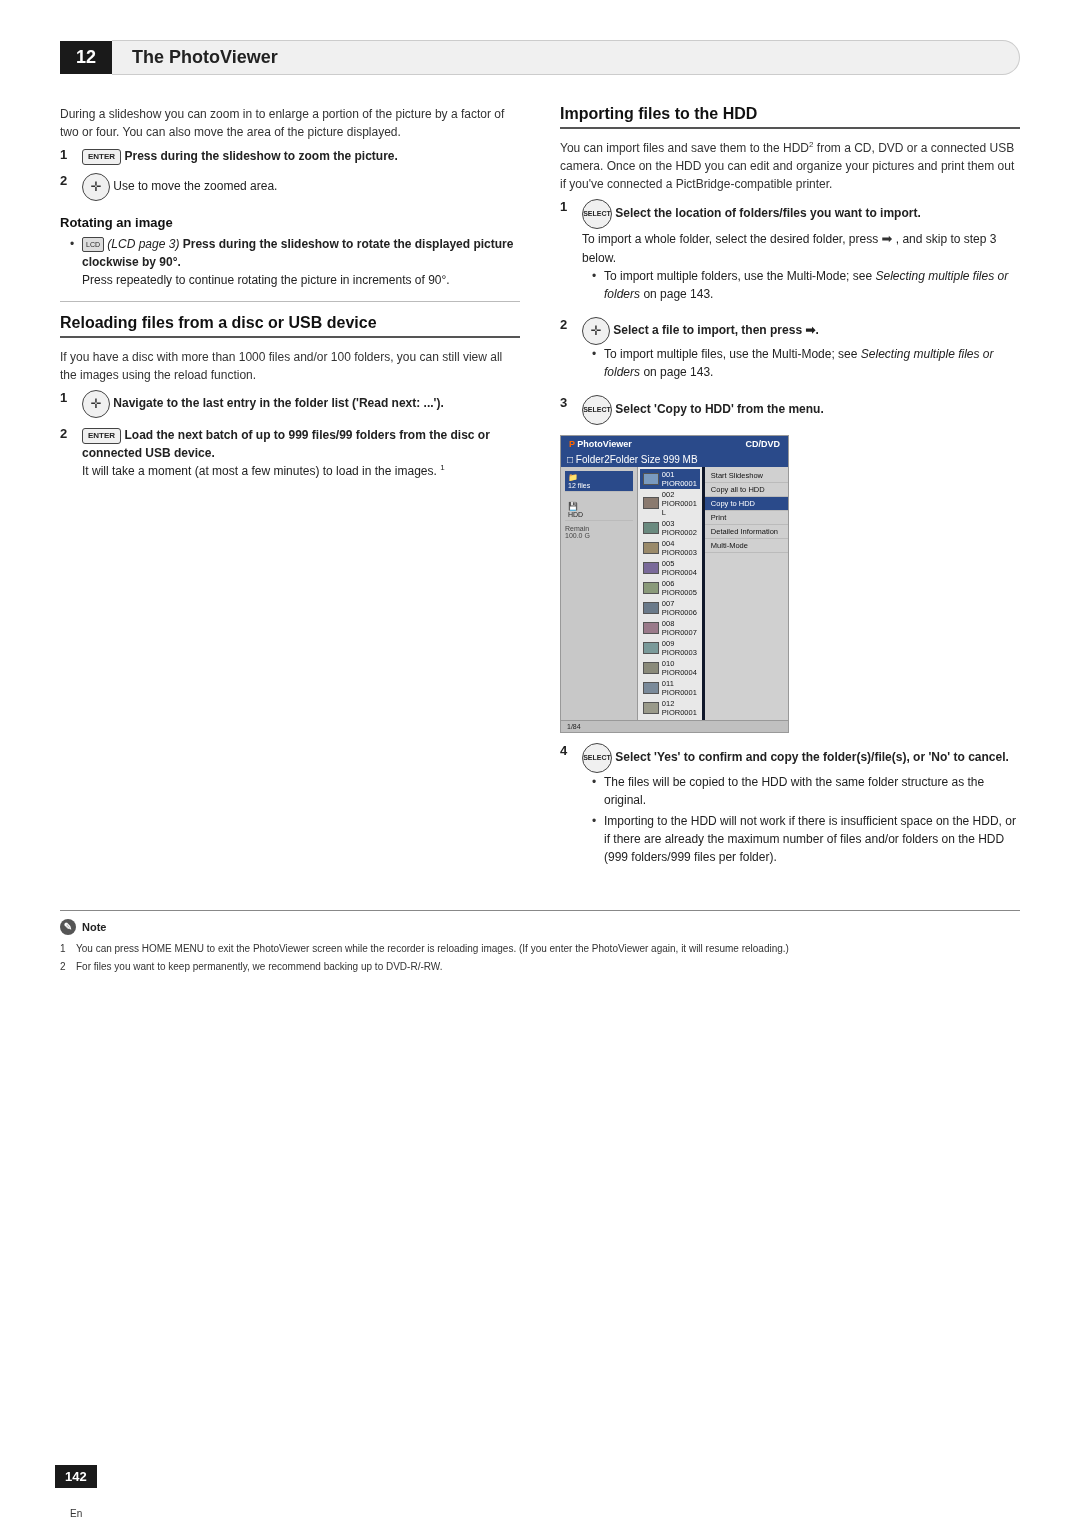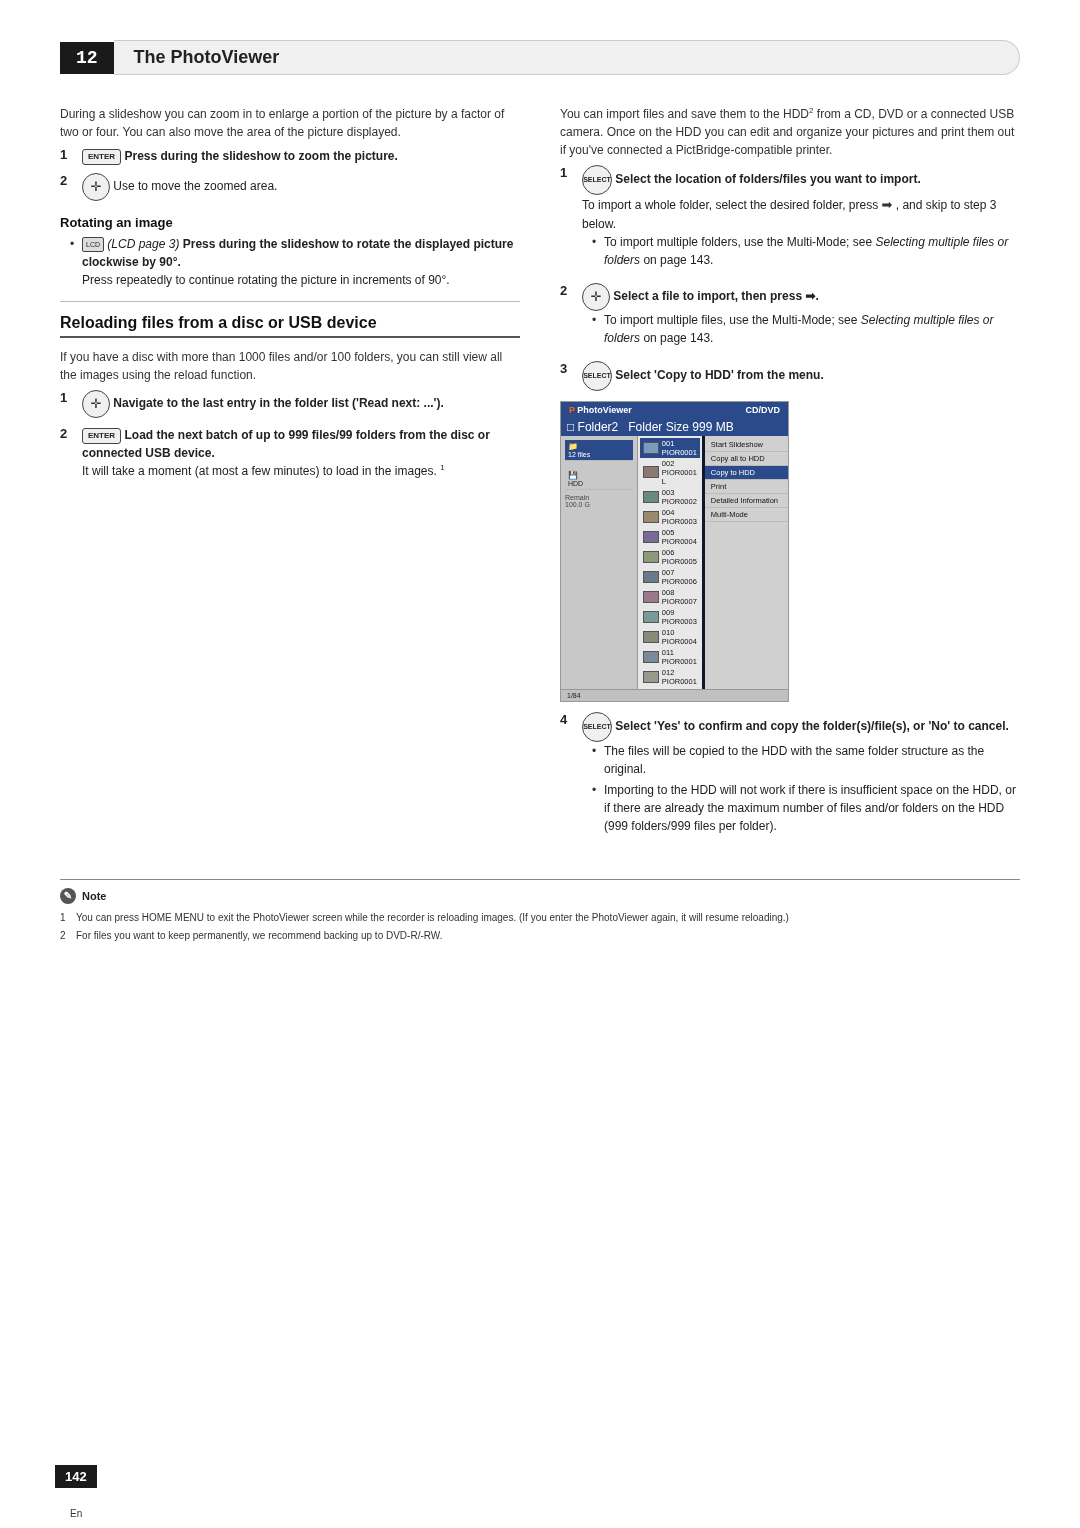--- a/index.html
+++ b/index.html
@@ -26,21 +26,20 @@
       align-items: center;
       margin-bottom: 30px;
     }
     .chapter-number {
       background: #1a1a1a;
       color: #fff;
       font-size: 18px;
       font-weight: bold;
       padding: 6px 16px;
       margin-right: 0;
-      font-family: Liberation Mono, monospace;
     }
     .chapter-title-bar {
       background: #f0f0f0;
       border: 1px solid #ccc;
       border-left: none;
       flex: 1;
       padding: 6px 20px;
       font-size: 18px;
       font-weight: bold;
       color: #222;
@@ -228,22 +227,21 @@
       font-size: 7px;
       display: flex;
       justify-content: space-between;
       border-top: 1px solid #999;
     }
     .screenshot-header-row {
       background: #2a4a8a;
       color: #fff;
       display: flex;
       padding: 2px 6px;
-      font-size: 12px;
-      gap: 10px;
+      font-size: 10px;
     }
 
     
     .notes-section {
       border-top: 1.5px solid #888;
       margin-top: 30px;
       padding-top: 8px;
     }
     .notes-title {
       display: flex;
@@ -430,20 +428,21 @@
           <br>
           <span>It will take a moment (at most a few minutes) to load in the images.</span>
           <sup>1</sup>
         </div>
       </div>
 
     </div>
 
     <div class="right-col">
 
+      <div class="section-title">Importing files to the HDD</div>
 
       <p>
         <span>You can import files and save them to the HDD</span><sup>2</sup><span> from a CD, DVD or a connected USB camera. Once on the HDD you can edit and organize your pictures and print them out if you've connected a PictBridge-compatible printer.</span>
       </p>
 
       <div class="step">
         <span class="step-num">1</span>
         <div class="step-content">
           <span class="select-round">SELECT</span>
           <b>Select the location of folders/files you want to import.</b>

